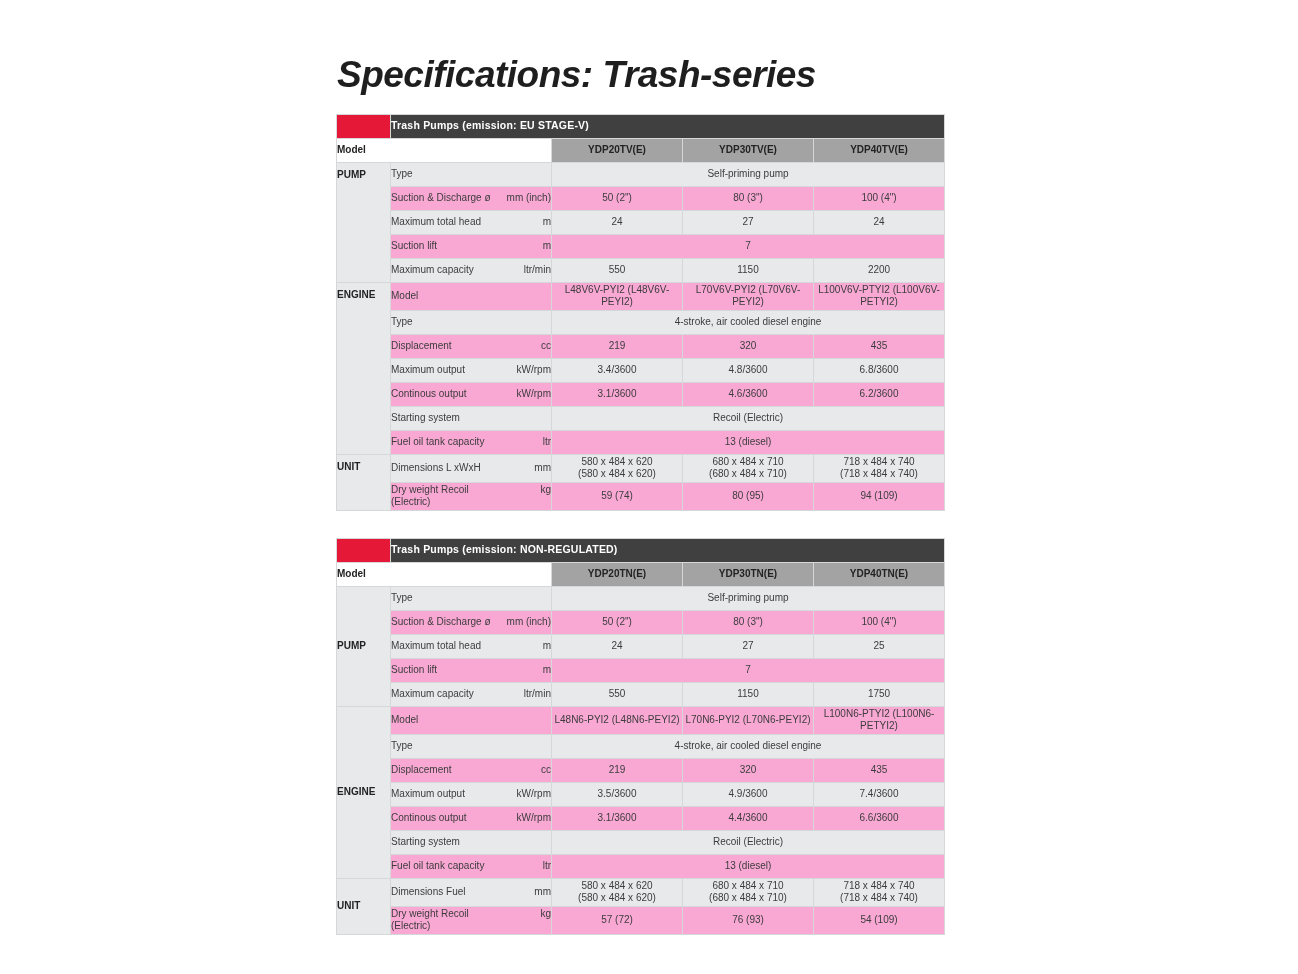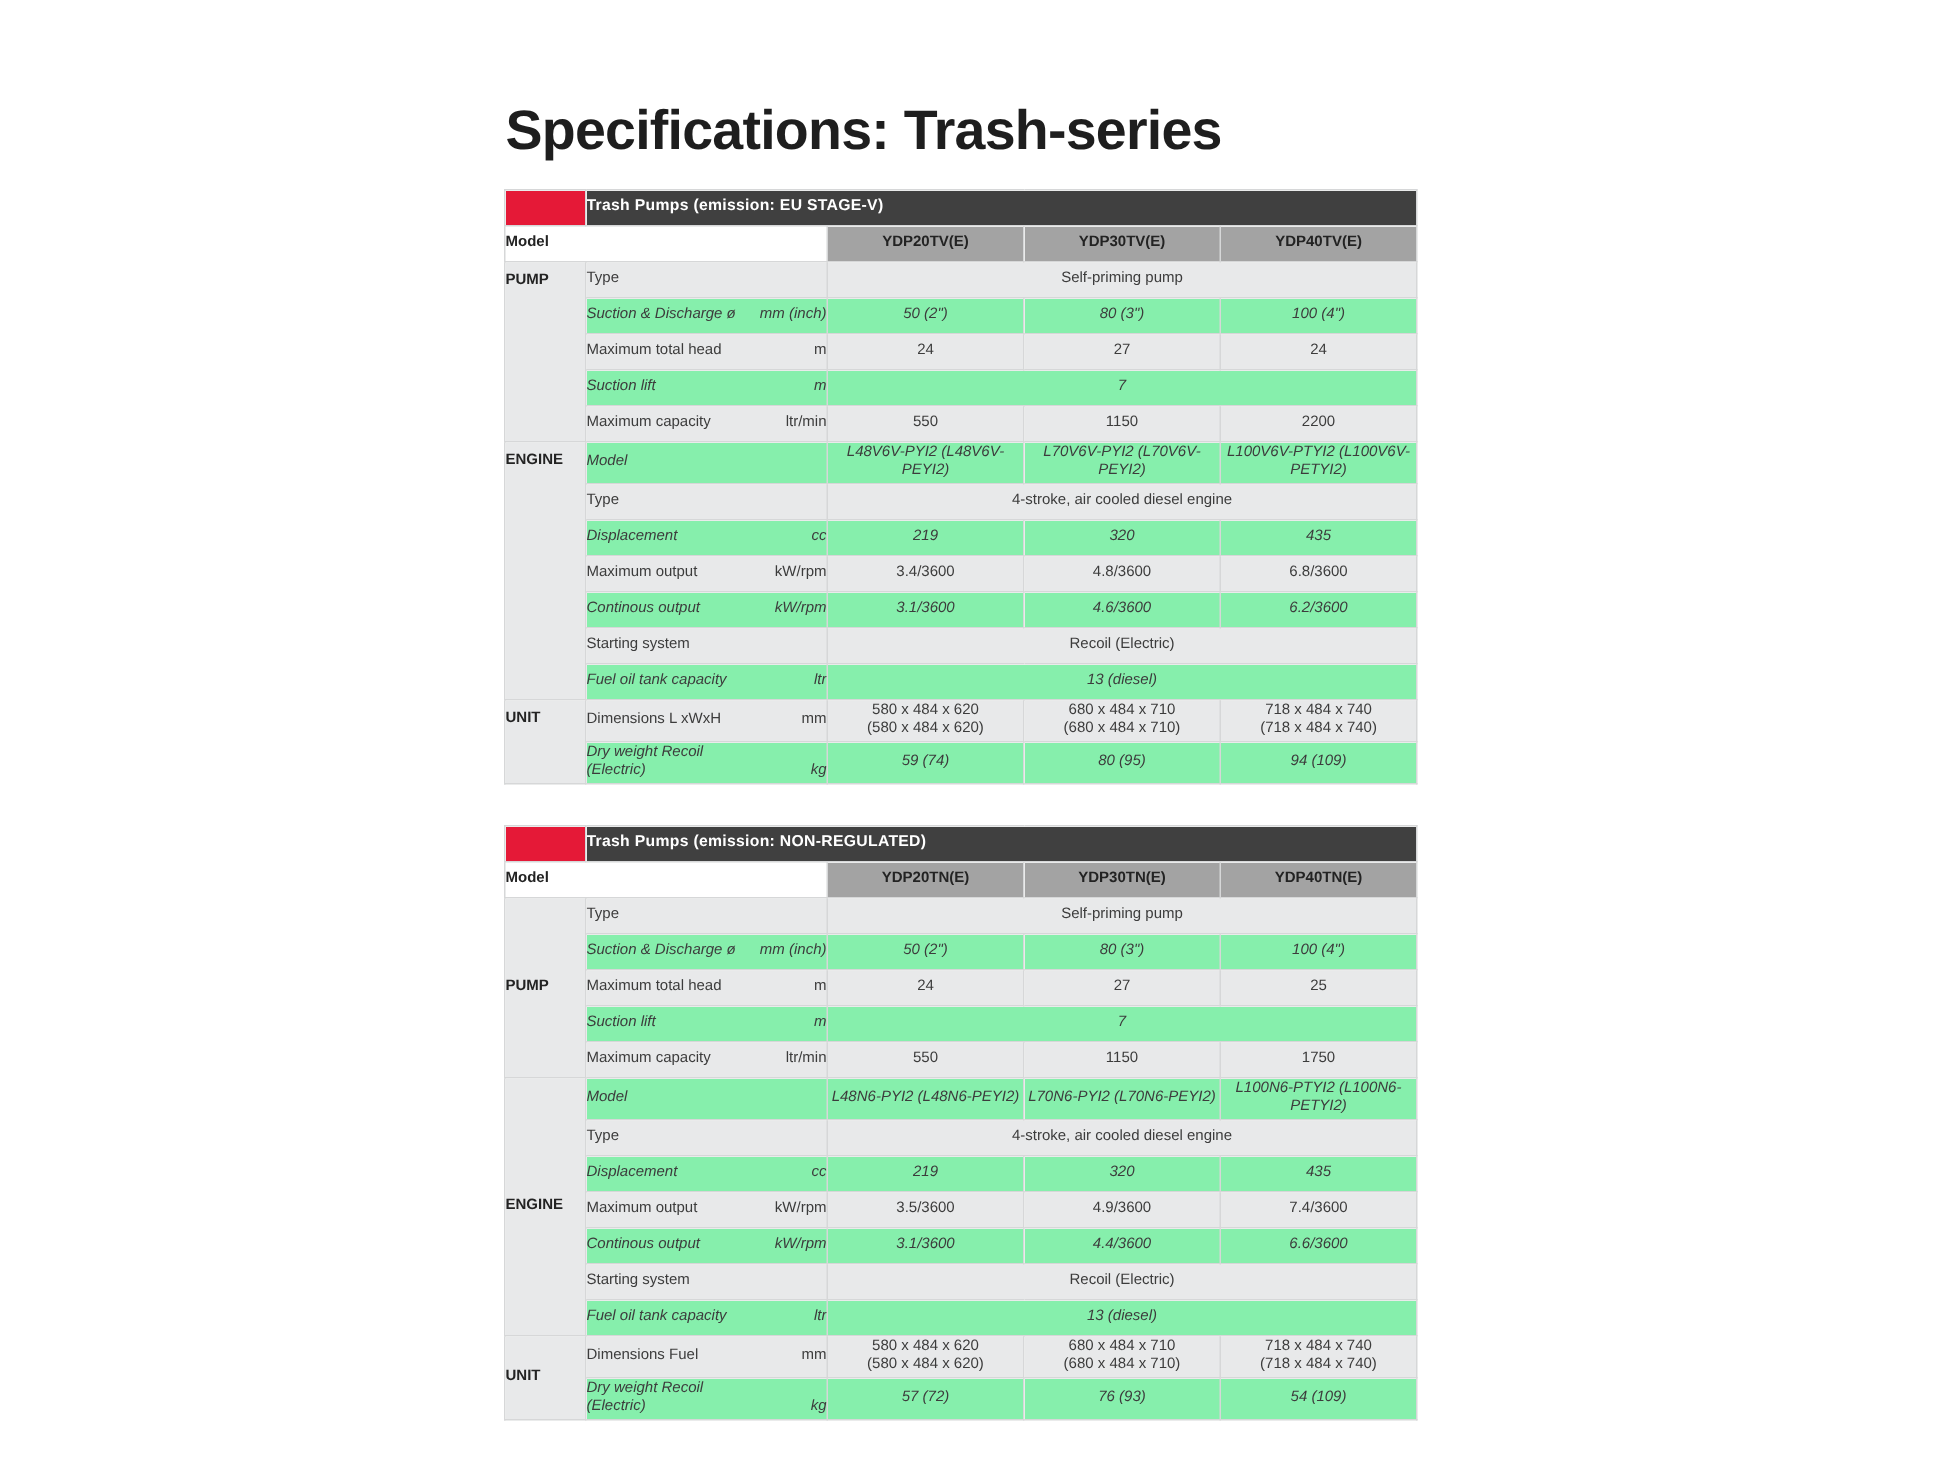--- a/index.html
+++ b/index.html
@@ -4,23 +4,23 @@
 <style>
   html,body{margin:0;padding:0;}
   body{
     width:1298px;height:974px;background:#ffffff;
     font-family:"Liberation Sans", sans-serif;
     -webkit-font-smoothing:antialiased;
   }
   .page{position:relative;width:1298px;height:974px;background:#fff;overflow:hidden;}
   .content{position:absolute;left:336px;top:54px;width:609px;}
   h1.title{
-    margin:12px 0 17px 1px;
+    margin:0 0 17px 1px;
     font-size:37px;line-height:1.15;
-    font-weight:bold;
+    font-weight:bold;font-style:italic;
     letter-spacing:-0.5px;
     color:#1e1e1e;
   }
   table.spec{
     border-collapse:collapse;table-layout:fixed;width:609px;
     font-size:10px;color:#3c3c3c;margin-bottom:27px;
   }
   table.spec td{
     border:1px solid #d6d7d8;
     height:21px;vertical-align:middle;
@@ -39,26 +39,26 @@
   td.model-left{font-weight:bold;color:#232323;padding-left:8px;background:#fff;}
   td.model-val{font-weight:bold;color:#232323;text-align:center;background:#a3a3a3;}
   td.group{
     background:#e8e9ea;font-weight:bold;color:#232323;
     padding-left:8px;
     margin-top:40px;
   }
   table.spec[data-group-valign="top"] td.group{vertical-align:top;padding-top:6px;}
   table.spec[data-group-valign="middle"] td.group{vertical-align:middle;}
   td.label-cell{padding-left:8px;padding-right:7px;}
-  td.label-cell .lw{display:flex;justify-content:space-between;align-items:flex-end;}
+  td.label-cell .lw{display:flex;justify-content:space-between;align-items:flex-start;}
   td.label-cell .lbl{white-space:pre-line;text-align:left;}
   td.label-cell .unit{text-align:right;padding-left:4px;flex:none;}
   td.val{text-align:center;white-space:pre-line;}
   tr.shade td.label-cell, tr.shade td.val{background:#e8e9ea;}
-  tr.plain td.label-cell, tr.plain td.val{background:#86efac;font-style:italic;}
+  tr.plain td.label-cell, tr.plain td.val{background:#f9a8d4;}
 </style>
 </head>
 <body>
 
 <div class="page">
   <div class="content">
     <h1 class="title">Specifications: Trash-series</h1>
     <div>
         <table class="spec" data-group-valign="top">
           <colgroup>

